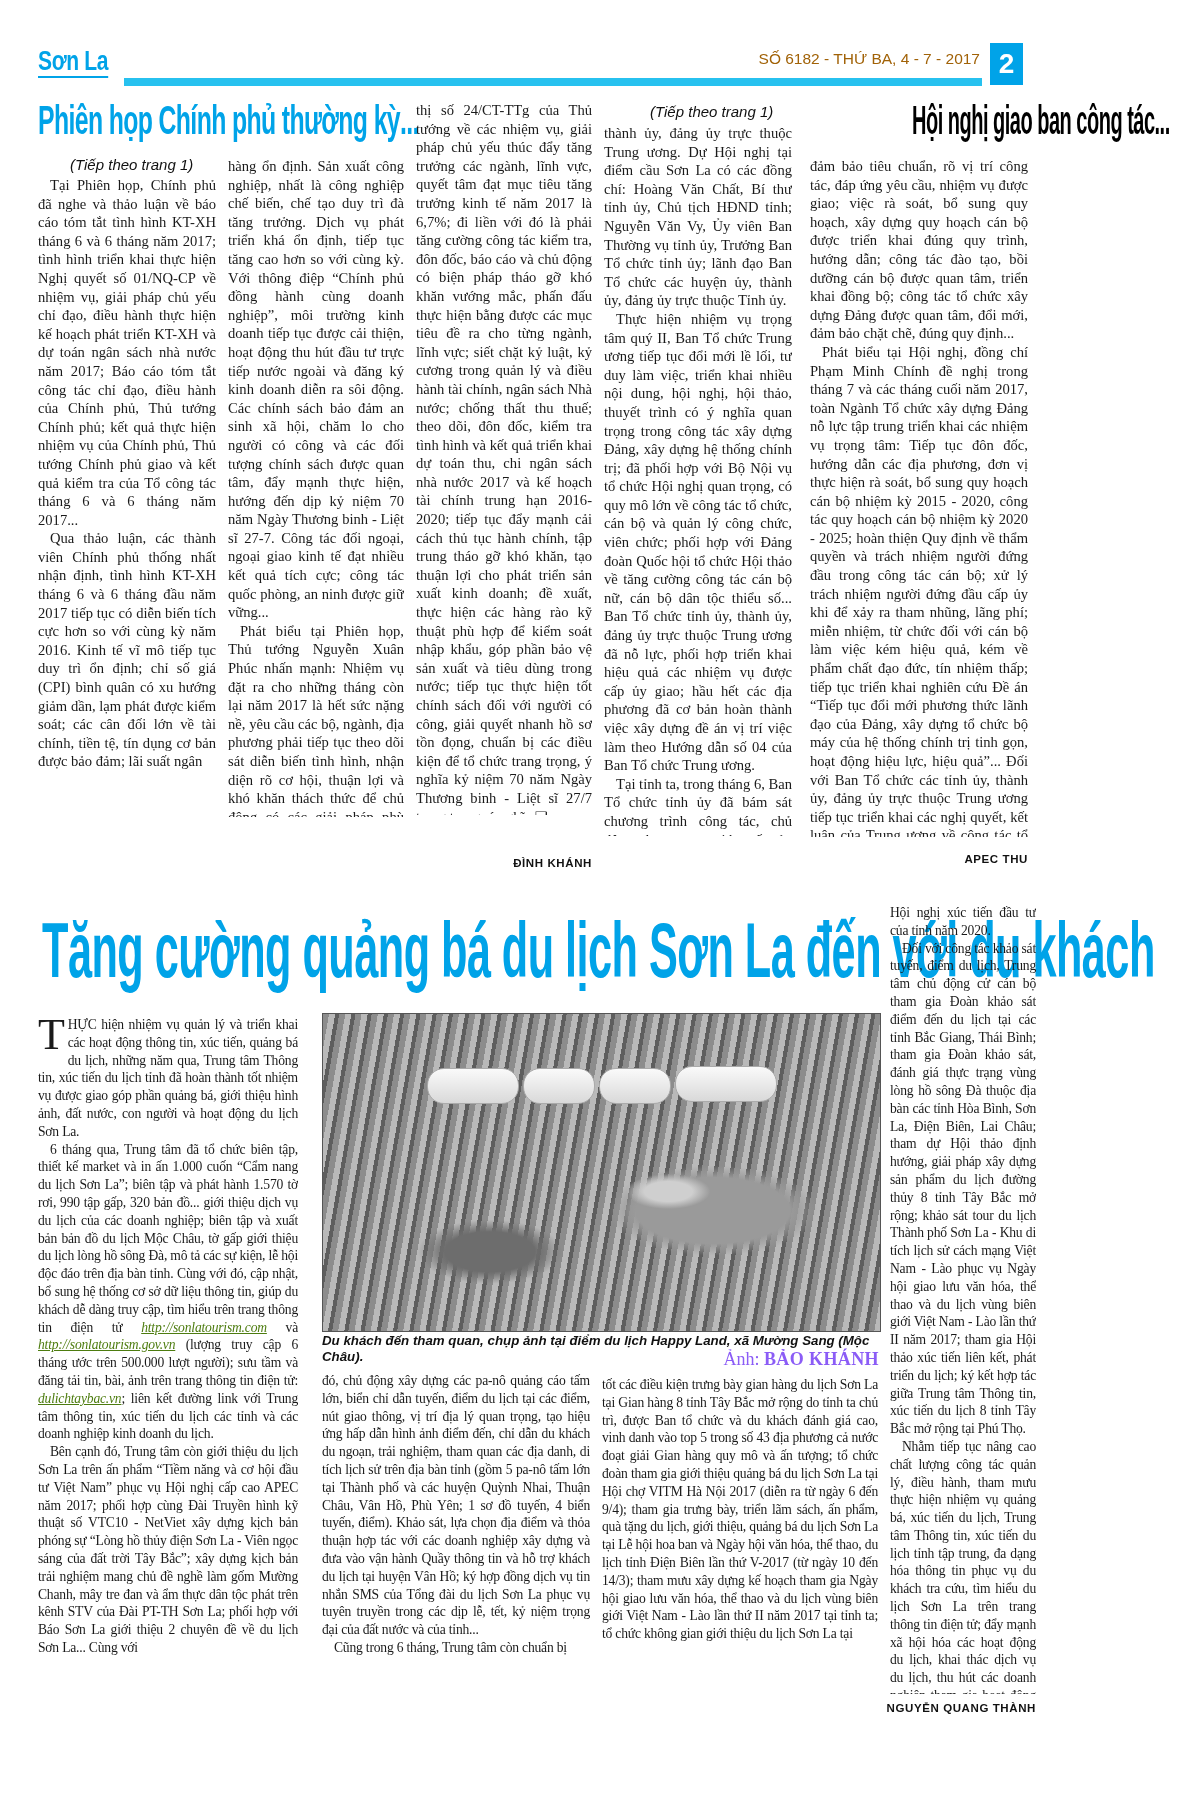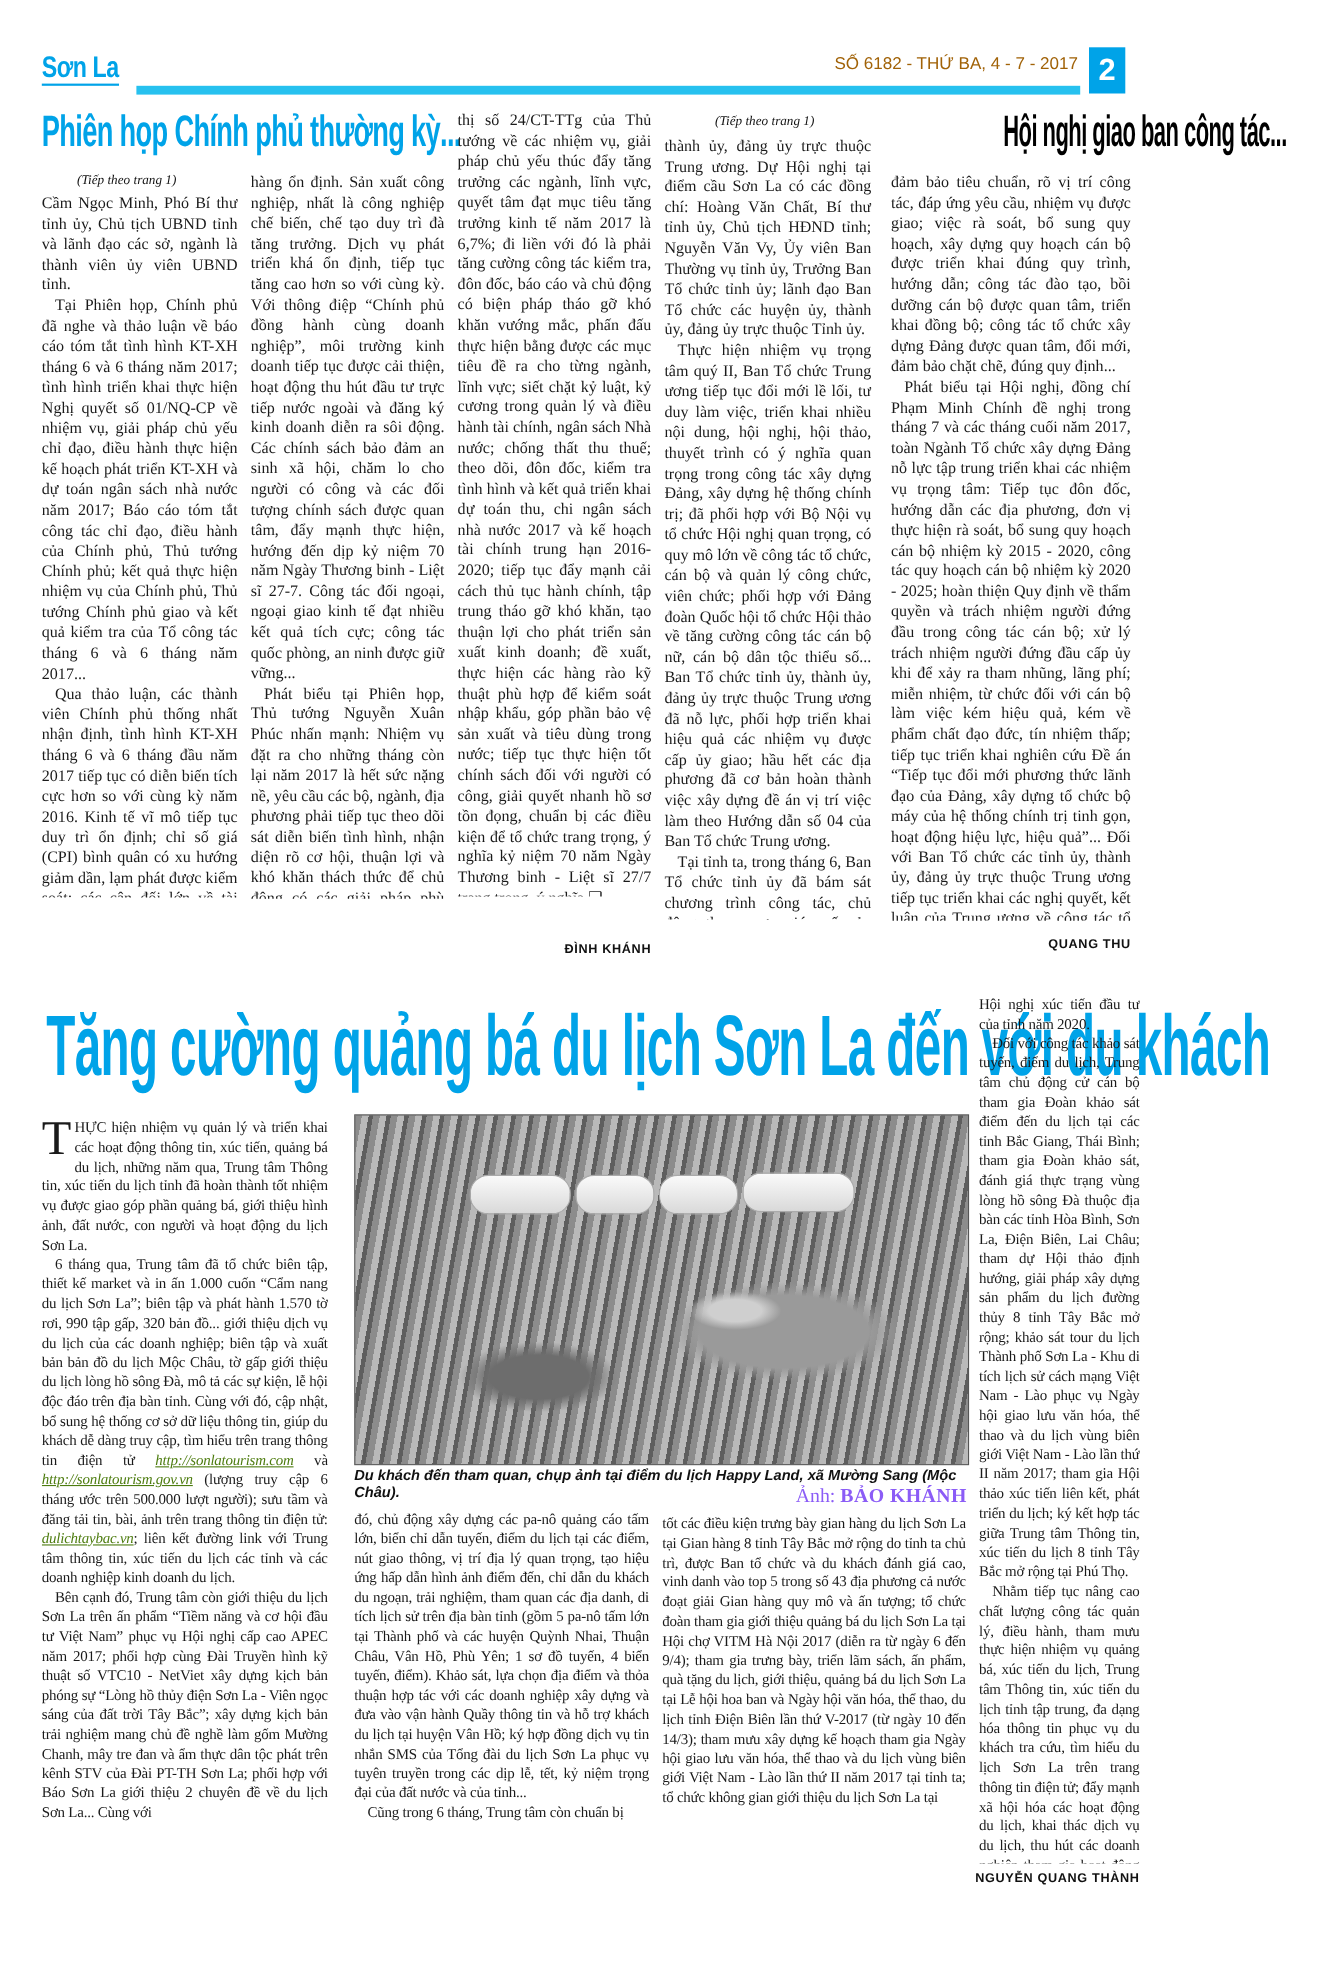--- a/index.html
+++ b/index.html
@@ -9,21 +9,21 @@
   
   .logo { left:38px; top:46px; font-family:"Liberation Sans", sans-serif; font-weight:bold; font-size:27px; color:#00a3e8; letter-spacing:-0.5px; transform:scaleX(0.78); transform-origin:left top; border-bottom:2px solid #00a3e8; line-height:30px; }
   .rule { left:124px; top:78px; width:858px; height:8px; background:#27c1ef; }
   .issue { left:550px; top:50px; width:430px; text-align:right; font-family:"Liberation Sans", sans-serif; font-size:15.5px; color:#a16207; }
   .pagenum { left:990px; top:43px; width:33px; height:42px; background:#00a3e8; color:#fff; font-family:"Liberation Sans", sans-serif; font-weight:bold; font-size:28px; text-align:center; line-height:42px; }
   
   .hl { font-family:"Liberation Sans", sans-serif; font-weight:bold; transform-origin:left top; white-space:nowrap; letter-spacing:-1px; }
   .hl1 { left:38px; top:98px; font-size:40px; color:#00a3e8; transform:scaleX(0.62); }
   .hl2 { left:912px; top:98px; font-size:40px; color:#000; transform:scaleX(0.5); }
   .hl3 { left:42px; top:910px; font-size:78px; color:#00a3e8; transform:scaleX(0.555); line-height:80px; }
-  .cont { font-family:Liberation Serif, serif; font-style:italic; font-size:12px; color:#111; }
+  .cont { font-family:Liberation Sans, sans-serif; font-style:italic; font-size:15px; color:#111; }
   .col { font-size:14.6px; line-height:18.6px; text-align:justify; hyphens:auto; overflow:hidden; }
   .col p { margin:0; text-indent:12px; }
   .col p.ni { text-indent:0; }
   .col2 { font-size:13.6px; line-height:17.8px; text-align:justify; overflow:hidden; letter-spacing:-0.2px; }
   .col2 p { margin:0; text-indent:12px; }
   .col2 p.ni { text-indent:0; }
   .byline { font-family:"Liberation Sans", sans-serif; font-weight:bold; font-size:11.5px; letter-spacing:0.6px; text-align:right; color:#111; }
   .dropcap { float:left; font-size:44px; line-height:34px; margin:2px 3px 0 0; }
   a.lnk { color:#4d7c0f; font-style:italic; text-decoration:underline; }
   .photo { left:322px; top:1013px; width:557px; height:317px; border:1px solid #555; overflow:hidden;
@@ -45,21 +45,20 @@
 <div class="page">
 
   <div class="abs logo">Sơn La</div>
   <div class="abs rule"></div>
   <div class="abs issue">SỐ 6182 - THỨ BA, 4 - 7 - 2017</div>
   <div class="abs pagenum">2</div>
 
   <div class="abs hl hl1">Phiên họp Chính phủ thường kỳ...</div>
   <div class="abs cont" style="left:70px;top:156px;">(Tiếp theo trang 1)</div>
   <div class="abs col" style="left:38px;top:176px;width:178px;height:640px;">
-    <p class="ni">Cầm Ngọc Minh, Phó Bí thư tỉnh ủy, Chủ tịch UBND tỉnh và lãnh đạo các sở, ngành là thành viên ủy viên UBND tỉnh.</p>
     <p>Tại Phiên họp, Chính phủ đã nghe và thảo luận về báo cáo tóm tắt tình hình KT-XH tháng 6 và 6 tháng năm 2017; tình hình triển khai thực hiện Nghị quyết số 01/NQ-CP về nhiệm vụ, giải pháp chủ yếu chỉ đạo, điều hành thực hiện kế hoạch phát triển KT-XH và dự toán ngân sách nhà nước năm 2017; Báo cáo tóm tắt công tác chỉ đạo, điều hành của Chính phủ, Thủ tướng Chính phủ; kết quả thực hiện nhiệm vụ của Chính phủ, Thủ tướng Chính phủ giao và kết quả kiểm tra của Tổ công tác tháng 6 và 6 tháng năm 2017...</p>
     <p>Qua thảo luận, các thành viên Chính phủ thống nhất nhận định, tình hình KT-XH tháng 6 và 6 tháng đầu năm 2017 tiếp tục có diễn biến tích cực hơn so với cùng kỳ năm 2016. Kinh tế vĩ mô tiếp tục duy trì ổn định; chỉ số giá (CPI) bình quân có xu hướng giảm dần, lạm phát được kiểm soát; các cân đối lớn về tài chính, tiền tệ, tín dụng cơ bản được bảo đảm; lãi suất ngân</p>
   </div>
   <div class="abs col" style="left:228px;top:157px;width:176px;height:660px;">
     <p class="ni">hàng ổn định. Sản xuất công nghiệp, nhất là công nghiệp chế biến, chế tạo duy trì đà tăng trưởng. Dịch vụ phát triển khá ổn định, tiếp tục tăng cao hơn so với cùng kỳ. Với thông điệp “Chính phủ đồng hành cùng doanh nghiệp”, môi trường kinh doanh tiếp tục được cải thiện, hoạt động thu hút đầu tư trực tiếp nước ngoài và đăng ký kinh doanh diễn ra sôi động. Các chính sách bảo đảm an sinh xã hội, chăm lo cho người có công và các đối tượng chính sách được quan tâm, đẩy mạnh thực hiện, hướng đến dịp kỷ niệm 70 năm Ngày Thương binh - Liệt sĩ 27-7. Công tác đối ngoại, ngoại giao kinh tế đạt nhiều kết quả tích cực; công tác quốc phòng, an ninh được giữ vững...</p>
     <p>Phát biểu tại Phiên họp, Thủ tướng Nguyễn Xuân Phúc nhấn mạnh: Nhiệm vụ đặt ra cho những tháng còn lại năm 2017 là hết sức nặng nề, yêu cầu các bộ, ngành, địa phương phải tiếp tục theo dõi sát diễn biến tình hình, nhận diện rõ cơ hội, thuận lợi và khó khăn thách thức để chủ động có các giải pháp phù hợp với thực tiễn; phải thống nhất, thực hiện nghiêm Chỉ</p>
   </div>
   <div class="abs col" style="left:416px;top:101px;width:176px;height:714px;">
     <p class="ni">thị số 24/CT-TTg của Thủ tướng về các nhiệm vụ, giải pháp chủ yếu thúc đẩy tăng trưởng các ngành, lĩnh vực, quyết tâm đạt mục tiêu tăng trưởng kinh tế năm 2017 là 6,7%; đi liền với đó là phải tăng cường công tác kiểm tra, đôn đốc, báo cáo và chủ động có biện pháp tháo gỡ khó khăn vướng mắc, phấn đấu thực hiện bằng được các mục tiêu đề ra cho từng ngành, lĩnh vực; siết chặt kỷ luật, kỷ cương trong quản lý và điều hành tài chính, ngân sách Nhà nước; chống thất thu thuế; theo dõi, đôn đốc, kiểm tra tình hình và kết quả triển khai dự toán thu, chi ngân sách nhà nước 2017 và kế hoạch tài chính trung hạn 2016-2020; tiếp tục đẩy mạnh cải cách thủ tục hành chính, tập trung tháo gỡ khó khăn, tạo thuận lợi cho phát triển sản xuất kinh doanh; đề xuất, thực hiện các hàng rào kỹ thuật phù hợp để kiểm soát nhập khẩu, góp phần bảo vệ sản xuất và tiêu dùng trong nước; tiếp tục thực hiện tốt chính sách đối với người có công, giải quyết nhanh hồ sơ tồn đọng, chuẩn bị các điều kiện để tổ chức trang trọng, ý nghĩa kỷ niệm 70 năm Ngày Thương binh - Liệt sĩ 27/7 trang trọng, ý nghĩa ❑</p>
   </div>
@@ -69,21 +68,21 @@
   <div class="abs col" style="left:604px;top:124px;width:188px;height:712px;">
     <p class="ni">thành ủy, đảng ủy trực thuộc Trung ương. Dự Hội nghị tại điểm cầu Sơn La có các đồng chí: Hoàng Văn Chất, Bí thư tỉnh ủy, Chủ tịch HĐND tỉnh; Nguyễn Văn Vy, Ủy viên Ban Thường vụ tỉnh ủy, Trưởng Ban Tổ chức tỉnh ủy; lãnh đạo Ban Tổ chức các huyện ủy, thành ủy, đảng ủy trực thuộc Tỉnh ủy.</p>
     <p>Thực hiện nhiệm vụ trọng tâm quý II, Ban Tổ chức Trung ương tiếp tục đổi mới lề lối, tư duy làm việc, triển khai nhiều nội dung, hội nghị, hội thảo, thuyết trình có ý nghĩa quan trọng trong công tác xây dựng Đảng, xây dựng hệ thống chính trị; đã phối hợp với Bộ Nội vụ tổ chức Hội nghị quan trọng, có quy mô lớn về công tác tổ chức, cán bộ và quản lý công chức, viên chức; phối hợp với Đảng đoàn Quốc hội tổ chức Hội thảo về tăng cường công tác cán bộ nữ, cán bộ dân tộc thiểu số... Ban Tổ chức tỉnh ủy, thành ủy, đảng ủy trực thuộc Trung ương đã nỗ lực, phối hợp triển khai hiệu quả các nhiệm vụ được cấp ủy giao; hầu hết các địa phương đã cơ bản hoàn thành việc xây dựng đề án vị trí việc làm theo Hướng dẫn số 04 của Ban Tổ chức Trung ương.</p>
     <p>Tại tỉnh ta, trong tháng 6, Ban Tổ chức tỉnh ủy đã bám sát chương trình công tác, chủ động tham mưu giúp cấp ủy quán triệt các văn bản hướng dẫn, chỉ đạo, cụ thể hóa các văn bản chỉ đạo của Trung ương, triển khai nhiều nhiệm vụ quan trọng về công tác tổ chức xây dựng Đảng. Tổ chức bộ máy cơ quan, đoàn thể, Nhà nước của tỉnh tiếp tục được sắp xếp, kiện toàn, bổ sung; việc điều động, luân chuyển, tăng cường và bổ nhiệm cán bộ được thực hiện đúng quy trình,</p>
   </div>
   <div class="abs hl hl2">Hội nghị giao ban công tác...</div>
   <div class="abs col" style="left:810px;top:157px;width:218px;height:680px;">
     <p class="ni">đảm bảo tiêu chuẩn, rõ vị trí công tác, đáp ứng yêu cầu, nhiệm vụ được giao; việc rà soát, bổ sung quy hoạch, xây dựng quy hoạch cán bộ được triển khai đúng quy trình, hướng dẫn; công tác đào tạo, bồi dưỡng cán bộ được quan tâm, triển khai đồng bộ; công tác tổ chức xây dựng Đảng được quan tâm, đổi mới, đảm bảo chặt chẽ, đúng quy định...</p>
     <p>Phát biểu tại Hội nghị, đồng chí Phạm Minh Chính đề nghị trong tháng 7 và các tháng cuối năm 2017, toàn Ngành Tổ chức xây dựng Đảng nỗ lực tập trung triển khai các nhiệm vụ trọng tâm: Tiếp tục đôn đốc, hướng dẫn các địa phương, đơn vị thực hiện rà soát, bổ sung quy hoạch cán bộ nhiệm kỳ 2015 - 2020, công tác quy hoạch cán bộ nhiệm kỳ 2020 - 2025; hoàn thiện Quy định về thẩm quyền và trách nhiệm người đứng đầu trong công tác cán bộ; xử lý trách nhiệm người đứng đầu cấp ủy khi để xảy ra tham nhũng, lãng phí; miễn nhiệm, từ chức đối với cán bộ làm việc kém hiệu quả, kém về phẩm chất đạo đức, tín nhiệm thấp; tiếp tục triển khai nghiên cứu Đề án “Tiếp tục đổi mới phương thức lãnh đạo của Đảng, xây dựng tổ chức bộ máy của hệ thống chính trị tinh gọn, hoạt động hiệu lực, hiệu quả”... Đối với Ban Tổ chức các tỉnh ủy, thành ủy, đảng ủy trực thuộc Trung ương tiếp tục triển khai các nghị quyết, kết luận của Trung ương về công tác tổ chức xây dựng Đảng; hoàn thiện xây dựng Đề án vị trí việc làm và cơ cấu ngạch công chức khối Đảng, Mặt trận Tổ quốc và các đoàn thể chính trị - xã hội... ❑</p>
   </div>
-  <div class="abs byline" style="left:810px;top:853px;width:218px;">QUANG THU</div>
+  <div class="abs byline" style="left:810px;top:853px;width:218px;">APEC THU</div>
 
   <div class="abs hl hl3">Tăng cường quảng bá du lịch Sơn La đến với du khách</div>
 
   <div class="abs col2" style="left:38px;top:1016px;width:260px;height:676px;">
     <p class="ni"><span class="dropcap">T</span><span>HỰC hiện nhiệm vụ quản lý và triển khai các hoạt động thông tin, xúc tiến, quảng bá du lịch, những năm qua, Trung tâm Thông tin, xúc tiến du lịch tỉnh đã hoàn thành tốt nhiệm vụ được giao góp phần quảng bá, giới thiệu hình ảnh, đất nước, con người và hoạt động du lịch Sơn La.</span></p>
     <p><span>6 tháng qua, Trung tâm đã tổ chức biên tập, thiết kế market và in ấn 1.000 cuốn “Cẩm nang du lịch Sơn La”; biên tập và phát hành 1.570 tờ rơi, 990 tập gấp, 320 bản đồ... giới thiệu dịch vụ du lịch của các doanh nghiệp; biên tập và xuất bản bản đồ du lịch Mộc Châu, tờ gấp giới thiệu du lịch lòng hồ sông Đà, mô tả các sự kiện, lễ hội độc đáo trên địa bàn tỉnh. Cùng với đó, cập nhật, bổ sung hệ thống cơ sở dữ liệu thông tin, giúp du khách dễ dàng truy cập, tìm hiểu trên trang thông tin điện tử</span> <a class="lnk">http://sonlatourism.com</a><span> và </span><a class="lnk">http://sonlatourism.gov.vn</a><span> (lượng truy cập 6 tháng ước trên 500.000 lượt người); sưu tầm và đăng tải tin, bài, ảnh trên trang thông tin điện tử: </span><a class="lnk">dulichtaybac.vn</a><span>; liên kết đường link với Trung tâm thông tin, xúc tiến du lịch các tỉnh và các doanh nghiệp kinh doanh du lịch.</span></p>
     <p>Bên cạnh đó, Trung tâm còn giới thiệu du lịch Sơn La trên ấn phẩm “Tiềm năng và cơ hội đầu tư Việt Nam” phục vụ Hội nghị cấp cao APEC năm 2017; phối hợp cùng Đài Truyền hình kỹ thuật số VTC10 - NetViet xây dựng kịch bản phóng sự “Lòng hồ thủy điện Sơn La - Viên ngọc sáng của đất trời Tây Bắc”; xây dựng kịch bản trải nghiệm mang chủ đề nghề làm gốm Mường Chanh, mây tre đan và ẩm thực dân tộc phát trên kênh STV của Đài PT-TH Sơn La; phối hợp với Báo Sơn La giới thiệu 2 chuyên đề về du lịch Sơn La... Cùng với</p>
   </div>
 
   <div class="abs photo">

